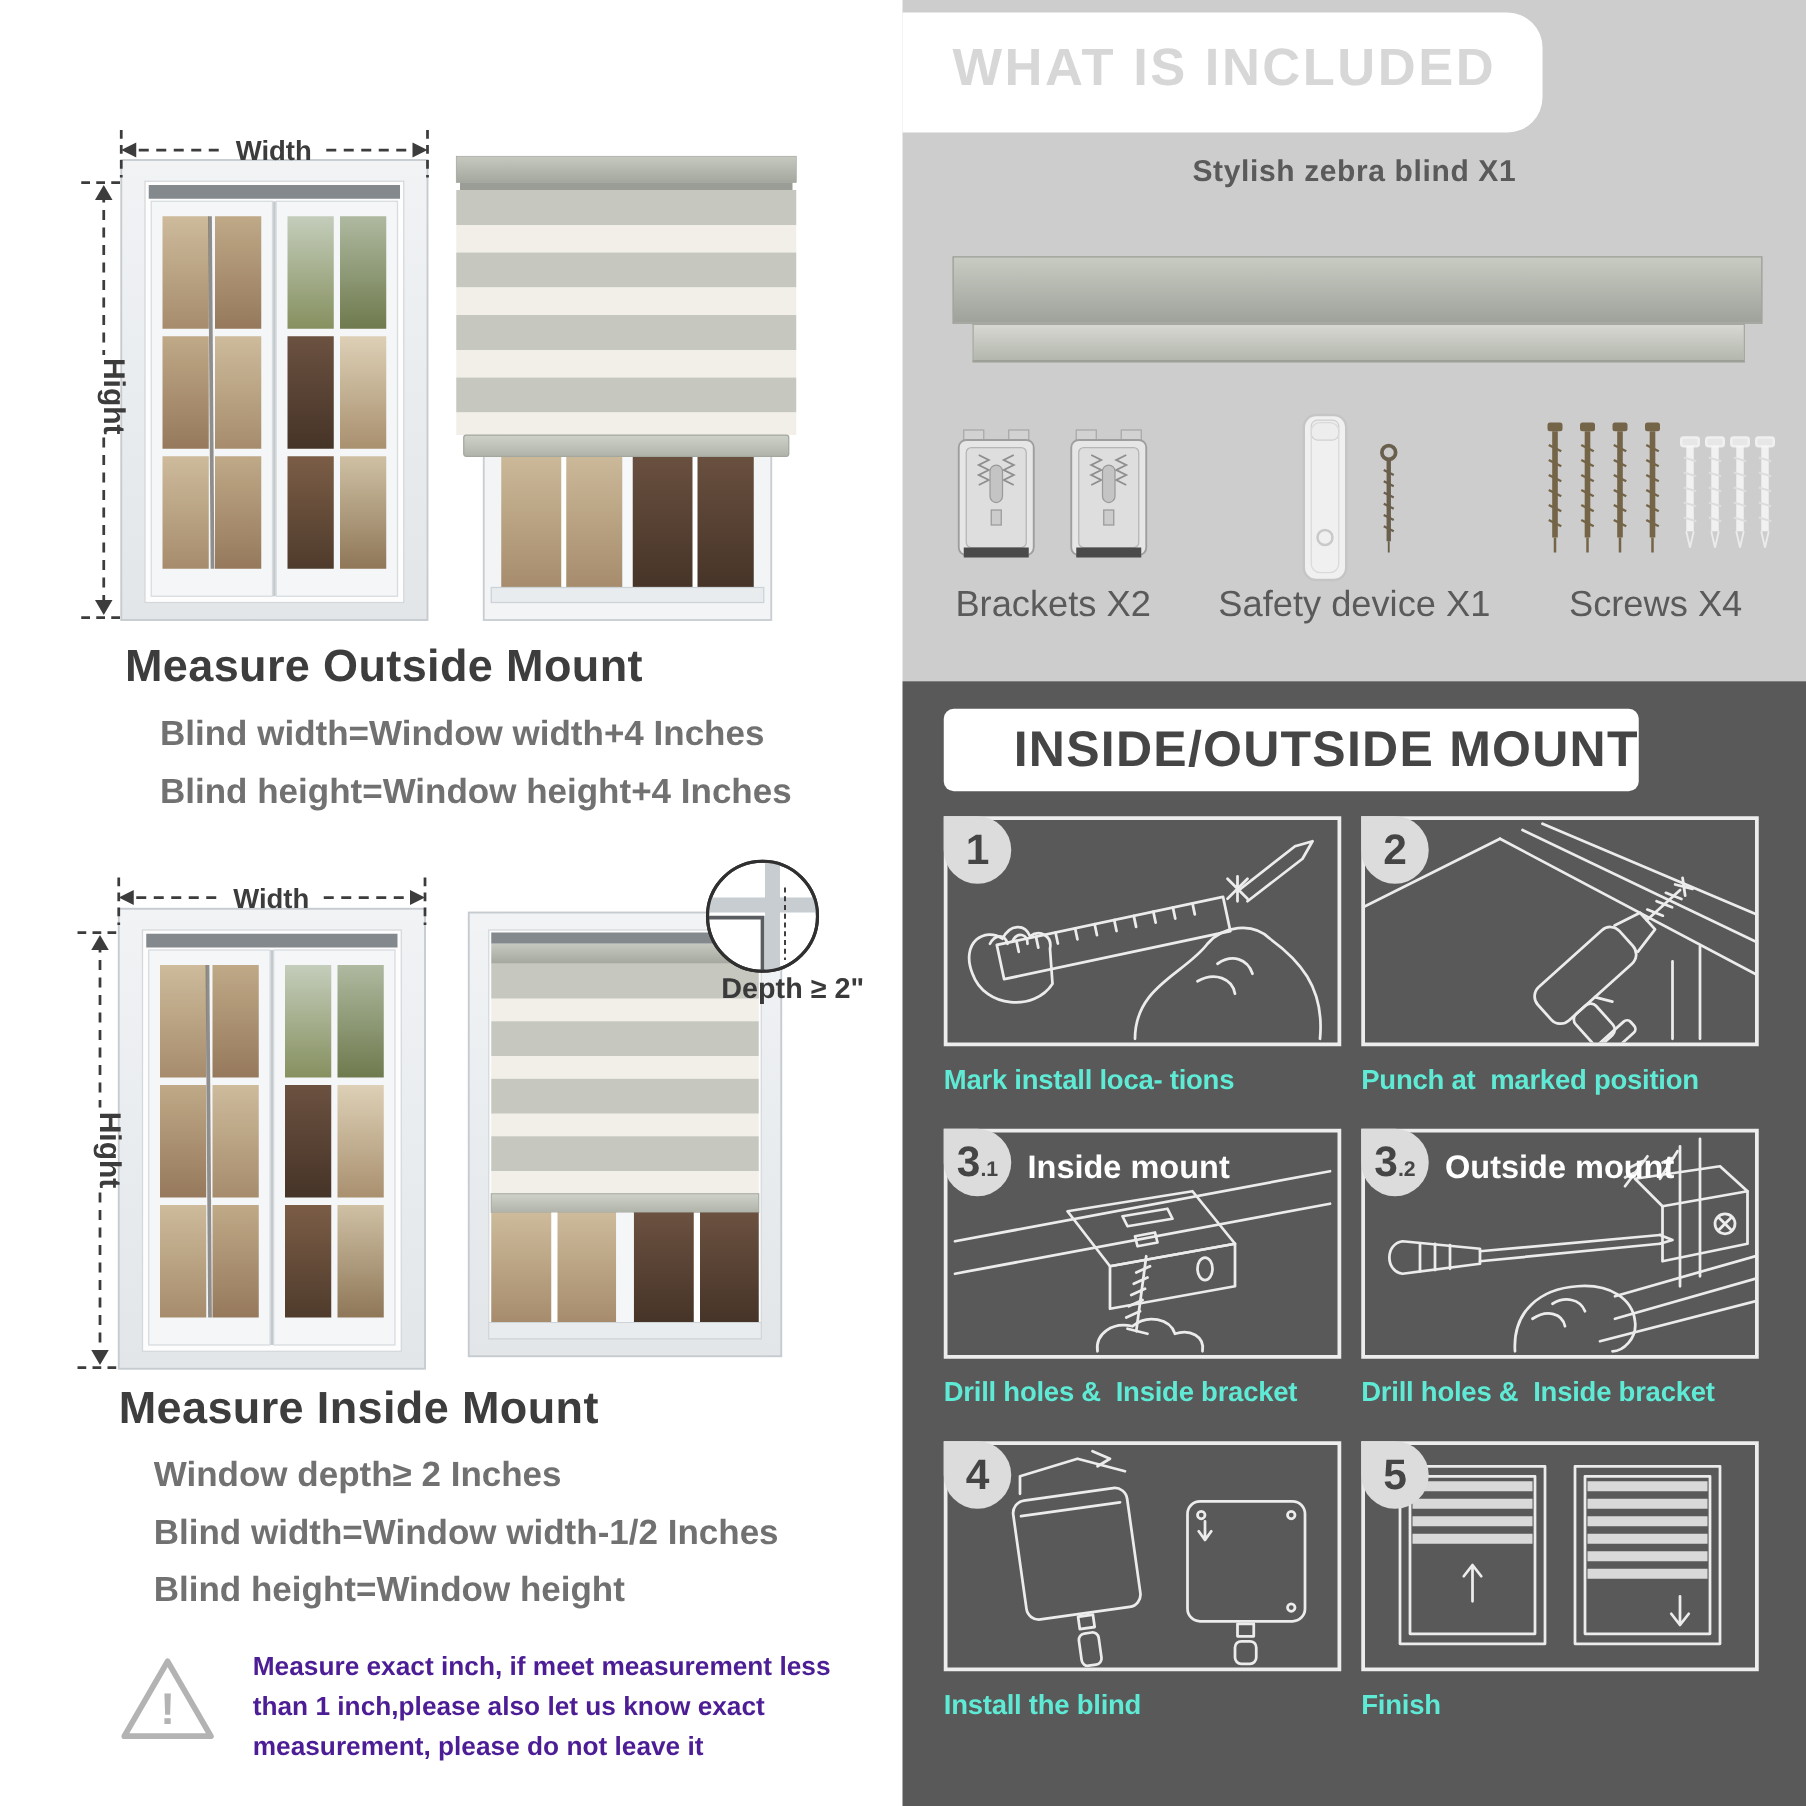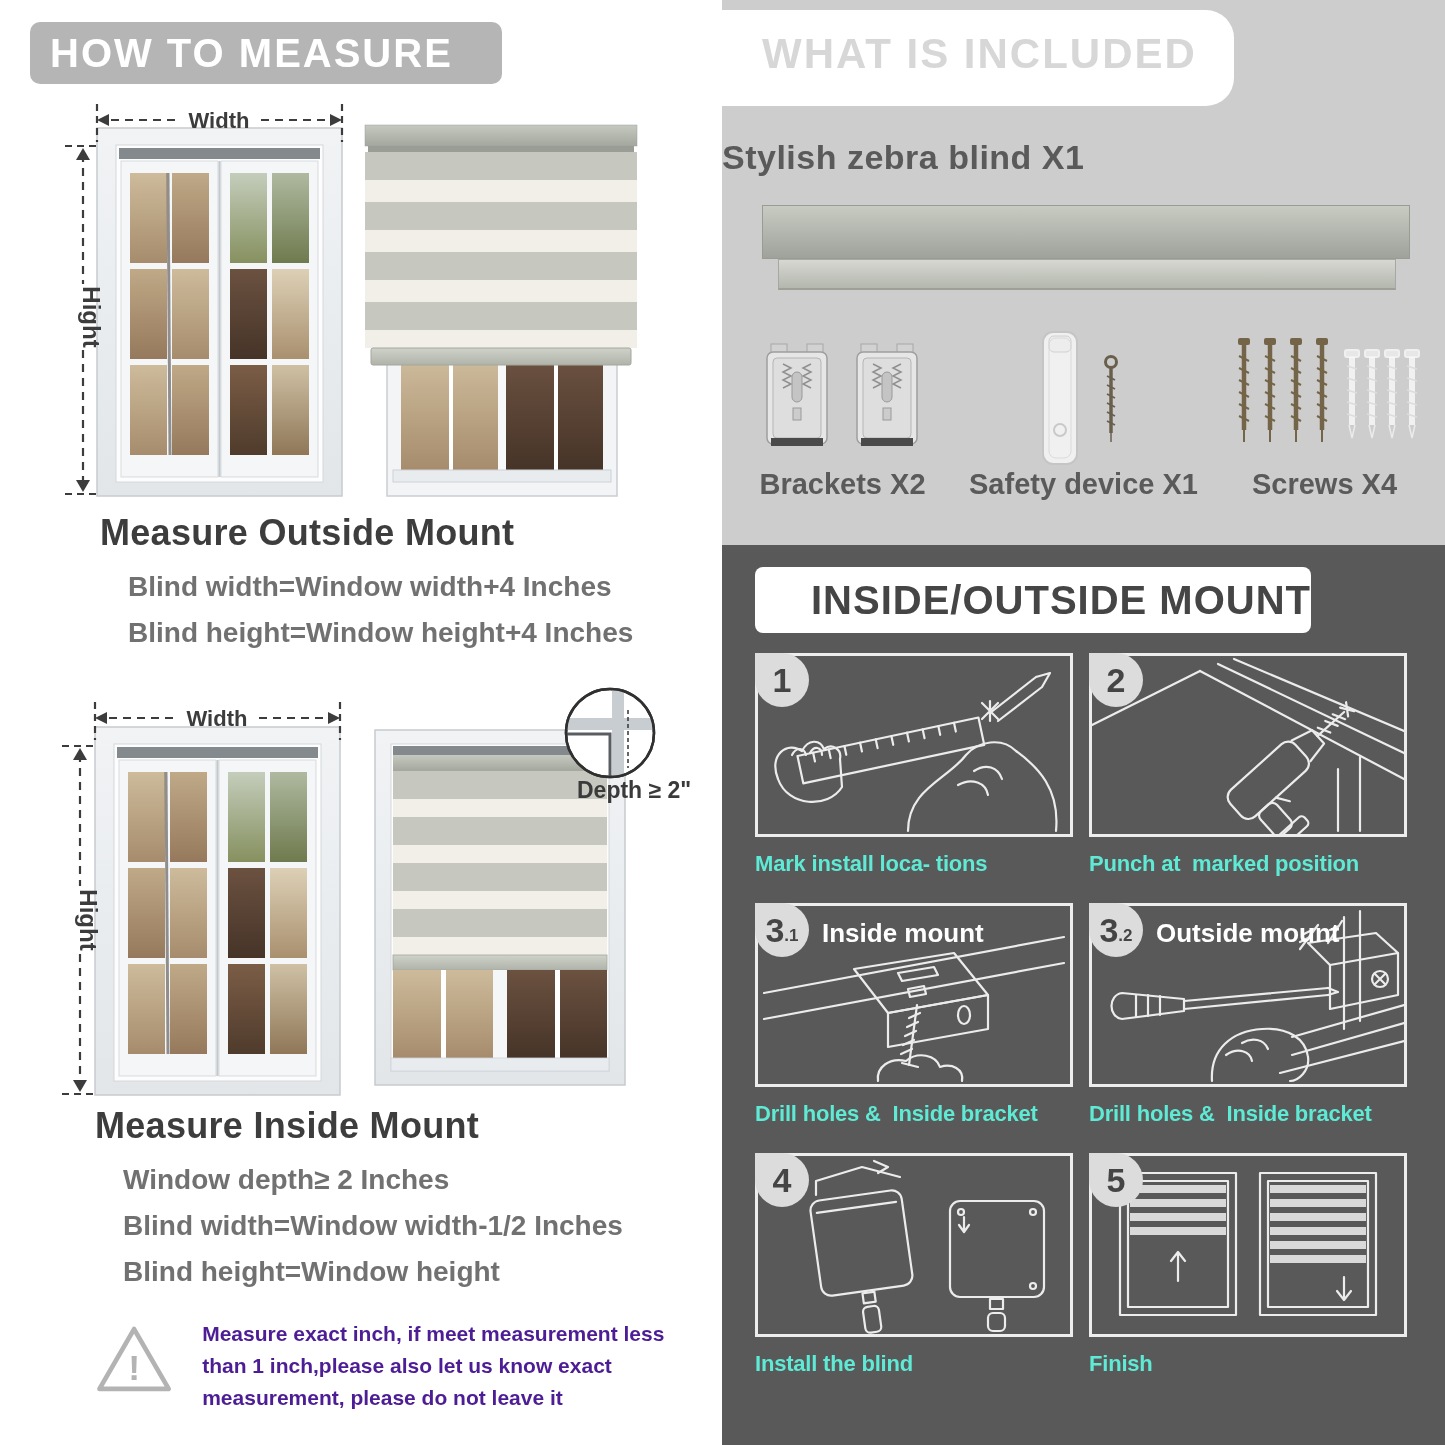--- a/index.html
+++ b/index.html
@@ -15,31 +15,31 @@
   .mblock h2{margin:0 0 10px 0;font-size:36px;font-weight:bold;color:#3d3d3d;letter-spacing:.3px;}
   .mblock .mline{font-size:28px;font-weight:bold;color:#717171;line-height:46px;margin-left:28px;}
   .warning{position:absolute;left:92px;top:1318px;width:580px;display:flex;gap:26px;align-items:flex-start;}
   .warning .wtext{font-size:21px;font-weight:bold;color:#4c1d95;line-height:32px;width:480px;}
   
   .right-col{position:absolute;left:722px;top:0;width:723px;height:1445px;}
   .included{position:absolute;left:0;top:0;width:723px;height:545px;background:#cdcdcd;}
   .inc-header{position:absolute;left:0;top:10px;width:512px;height:96px;background:#fff;
       border-radius:0 28px 28px 0;color:#d7d7d7;font-size:42px;font-weight:bold;letter-spacing:2px;
       line-height:88px;padding-left:40px;box-sizing:border-box;}
-  .blind-label{position:absolute;left:0;top:138px;width:100%;text-align:left;
-      font-size:34px;font-weight:bold;color:#5a5a5a;letter-spacing:.5px;}
+  .blind-label{position:absolute;left:0;top:124px;width:100%;text-align:center;
+      font-size:24px;font-weight:bold;color:#5a5a5a;letter-spacing:.5px;}
   .bar-top{position:absolute;left:40px;top:205px;width:648px;height:54px;
       background:linear-gradient(#c8cbc2,#9fa29a);border:1px solid #999c94;box-sizing:border-box;}
   .bar-bottom{position:absolute;left:56px;top:259px;width:618px;height:31px;
       background:linear-gradient(#d6d8d1,#b4b7ae);border:1px solid #a6a9a1;
       border-bottom:2px solid #9ca097;box-sizing:border-box;}
   .items-row{position:absolute;left:0;top:330px;width:723px;height:140px;display:flex;}
   .items-row .icol{flex:1;display:flex;align-items:center;justify-content:center;gap:16px;}
   .labels-row{position:absolute;left:0;top:468px;width:723px;display:flex;}
-  .labels-row .lcol{flex:1;text-align:center;font-size:29px;font-weight:bold;color:#5a5a5a;white-space:nowrap;}
+  .labels-row .lcol{flex:1;text-align:center;font-size:29px;font-weight:normal;color:#5a5a5a;white-space:nowrap;}
   .mount{position:absolute;left:0;top:545px;width:723px;height:900px;background:#595959;}
   .mnt-header{position:absolute;left:33px;top:22px;width:556px;height:66px;background:#fff;
       border-radius:8px;color:#454545;font-size:40px;font-weight:bold;letter-spacing:1px;
       line-height:66px;padding-left:30px;box-sizing:border-box;text-align:right;}
   .steps{position:absolute;left:33px;top:108px;width:652px;display:grid;
       grid-template-columns:1fr 1fr;column-gap:16px;row-gap:26px;}
   .step .frame{height:178px;border:3px solid #ededed;position:relative;}
   .step .frame svg{position:absolute;left:0;top:0;width:100%;height:100%;}
   .badge{position:absolute;left:-3px;top:-3px;width:54px;height:54px;background:#dcdcdc;
       border-radius:0 50% 50% 50%;display:flex;align-items:center;justify-content:center;
@@ -121,21 +121,20 @@
       <line x1="71" y1="45" x2="73" y2="327" stroke="#3e3a34" stroke-width="3" opacity="0.55"></line>
       <line x1="122.5" y1="33" x2="122.5" y2="349" stroke="#c3c8cc" stroke-width="2"></line>
     </g>
   </defs>
 </svg>
 
 <div class="page">
 
   <div class="left-col">
 
-    <div class="ltr-header">HOW TO MEASURE</div>
 
     <svg class="illo" style="left:55px;top:98px" width="640" height="405" viewBox="0 0 640 405">
 
       <use href="#winSym" transform="translate(42,30)"></use>
 
       <g>
         <rect x="332" y="248" width="230" height="150" fill="#f2f4f6" stroke="#c9ced3" stroke-width="1.5"></rect>
         <rect x="346" y="262" width="97" height="110" fill="url(#gTan)"></rect>
         <rect x="451" y="262" width="97" height="110" fill="url(#gBrick)"></rect>
         <rect x="443" y="262" width="8" height="110" fill="#f6f8f9"></rect>

